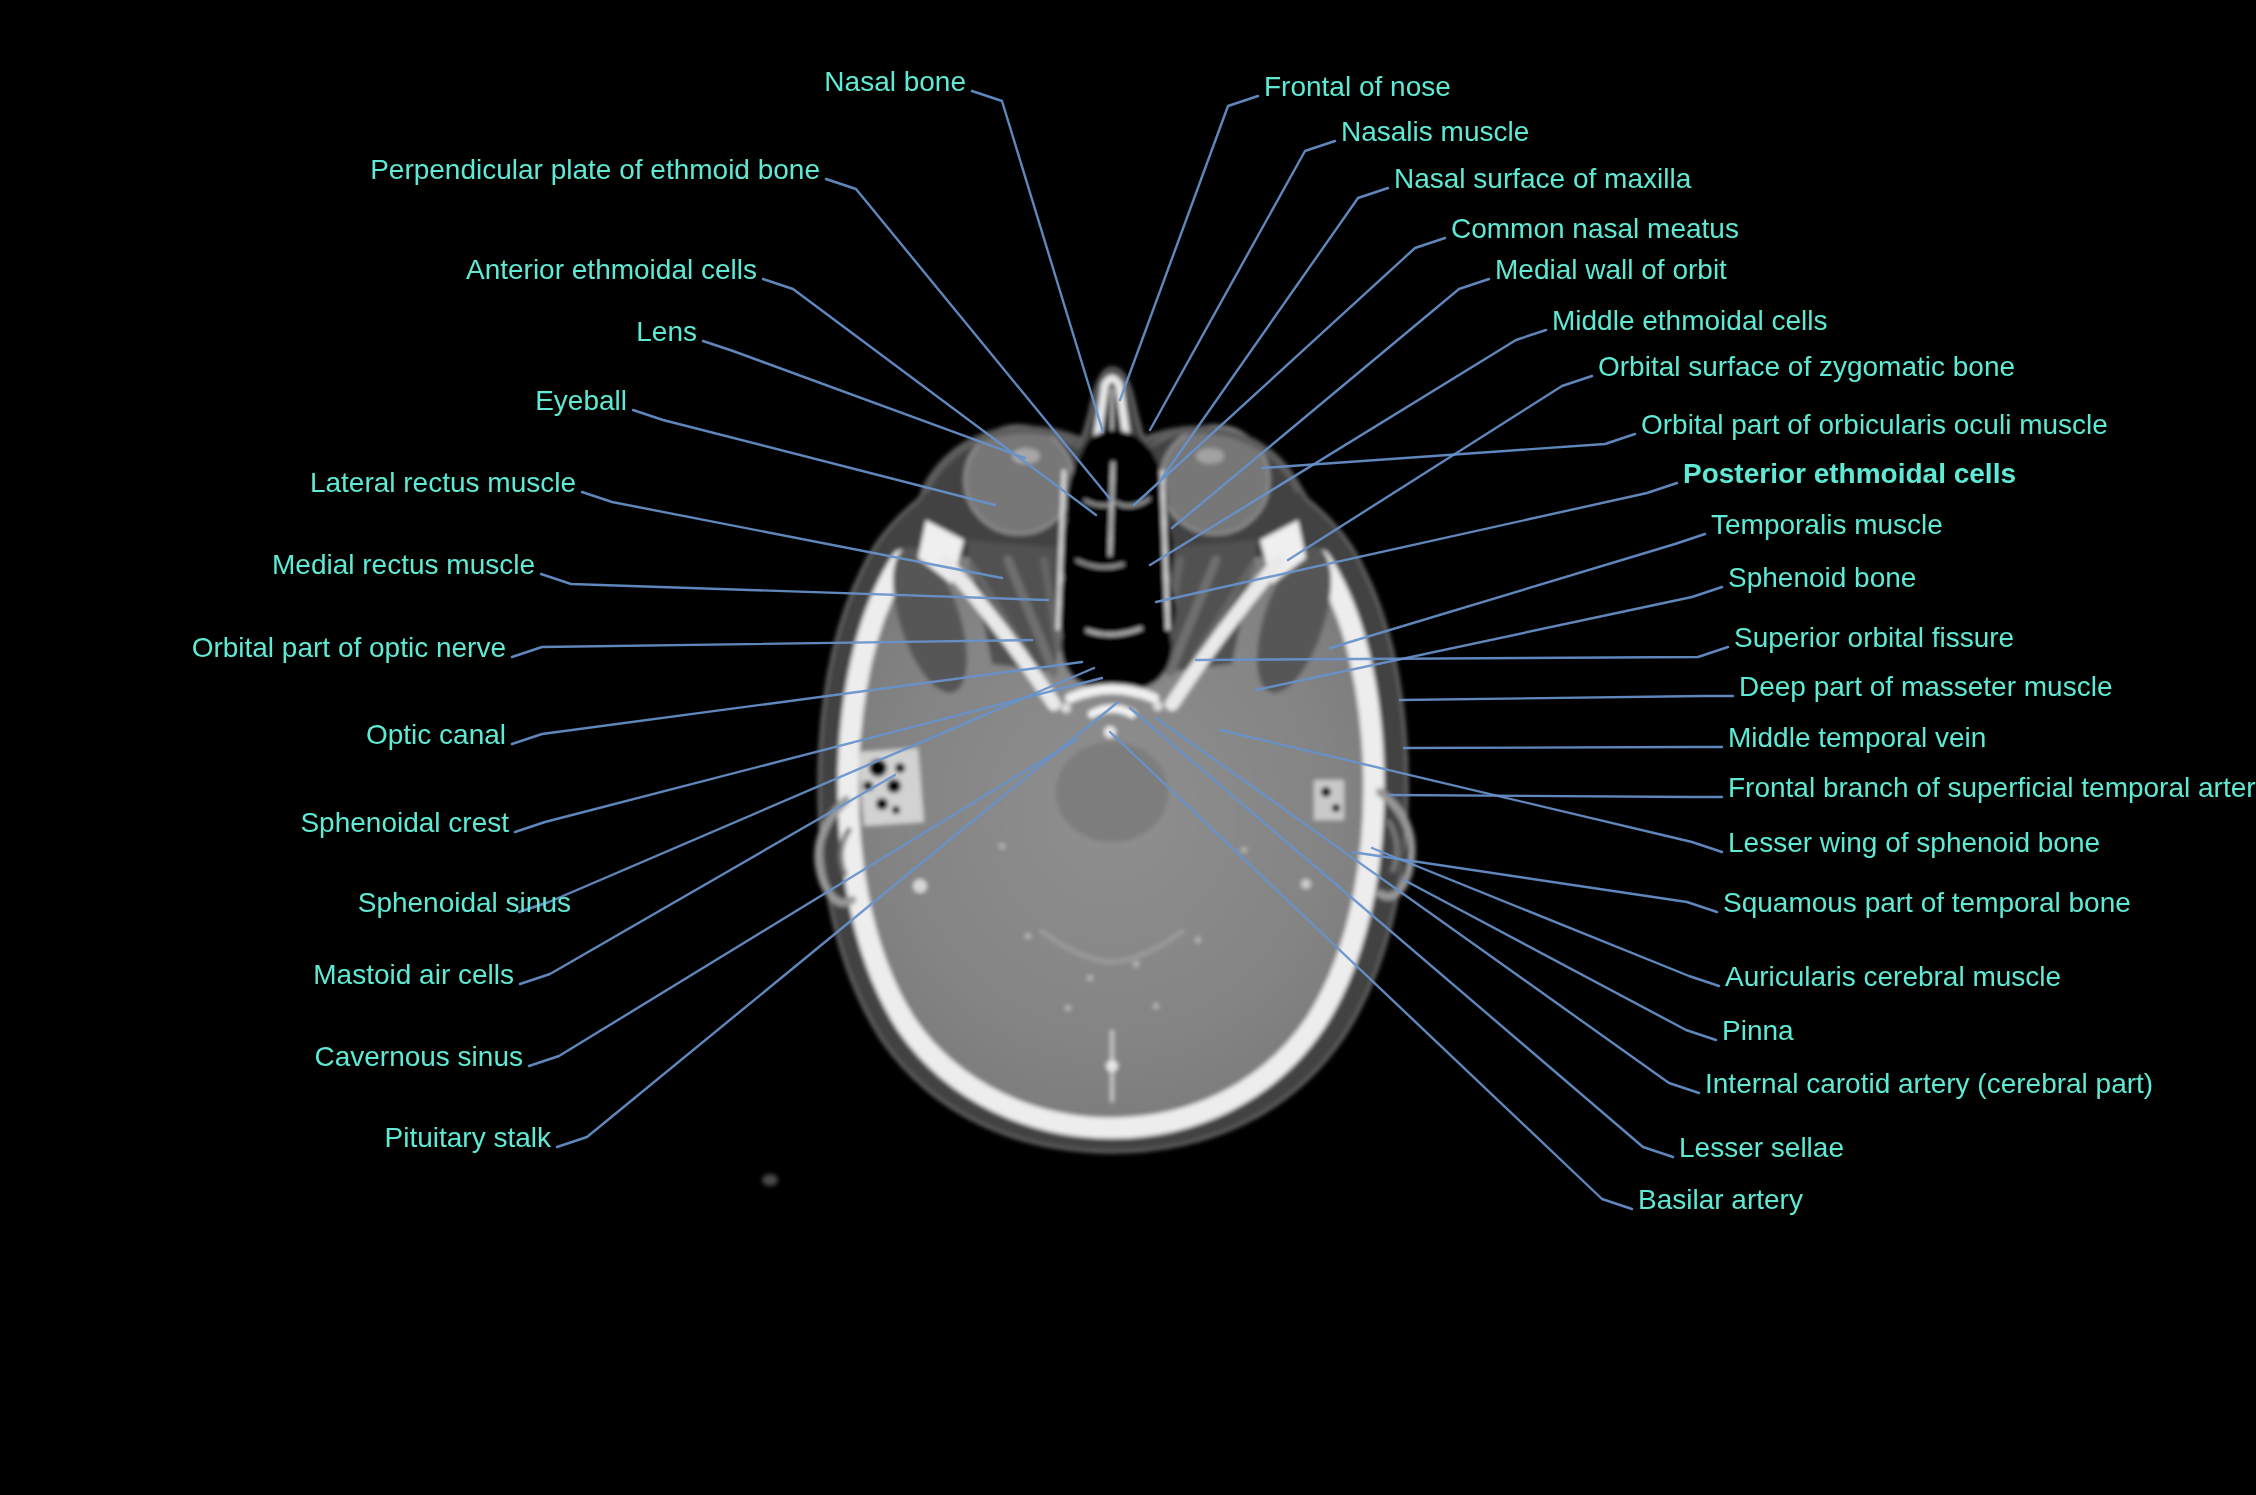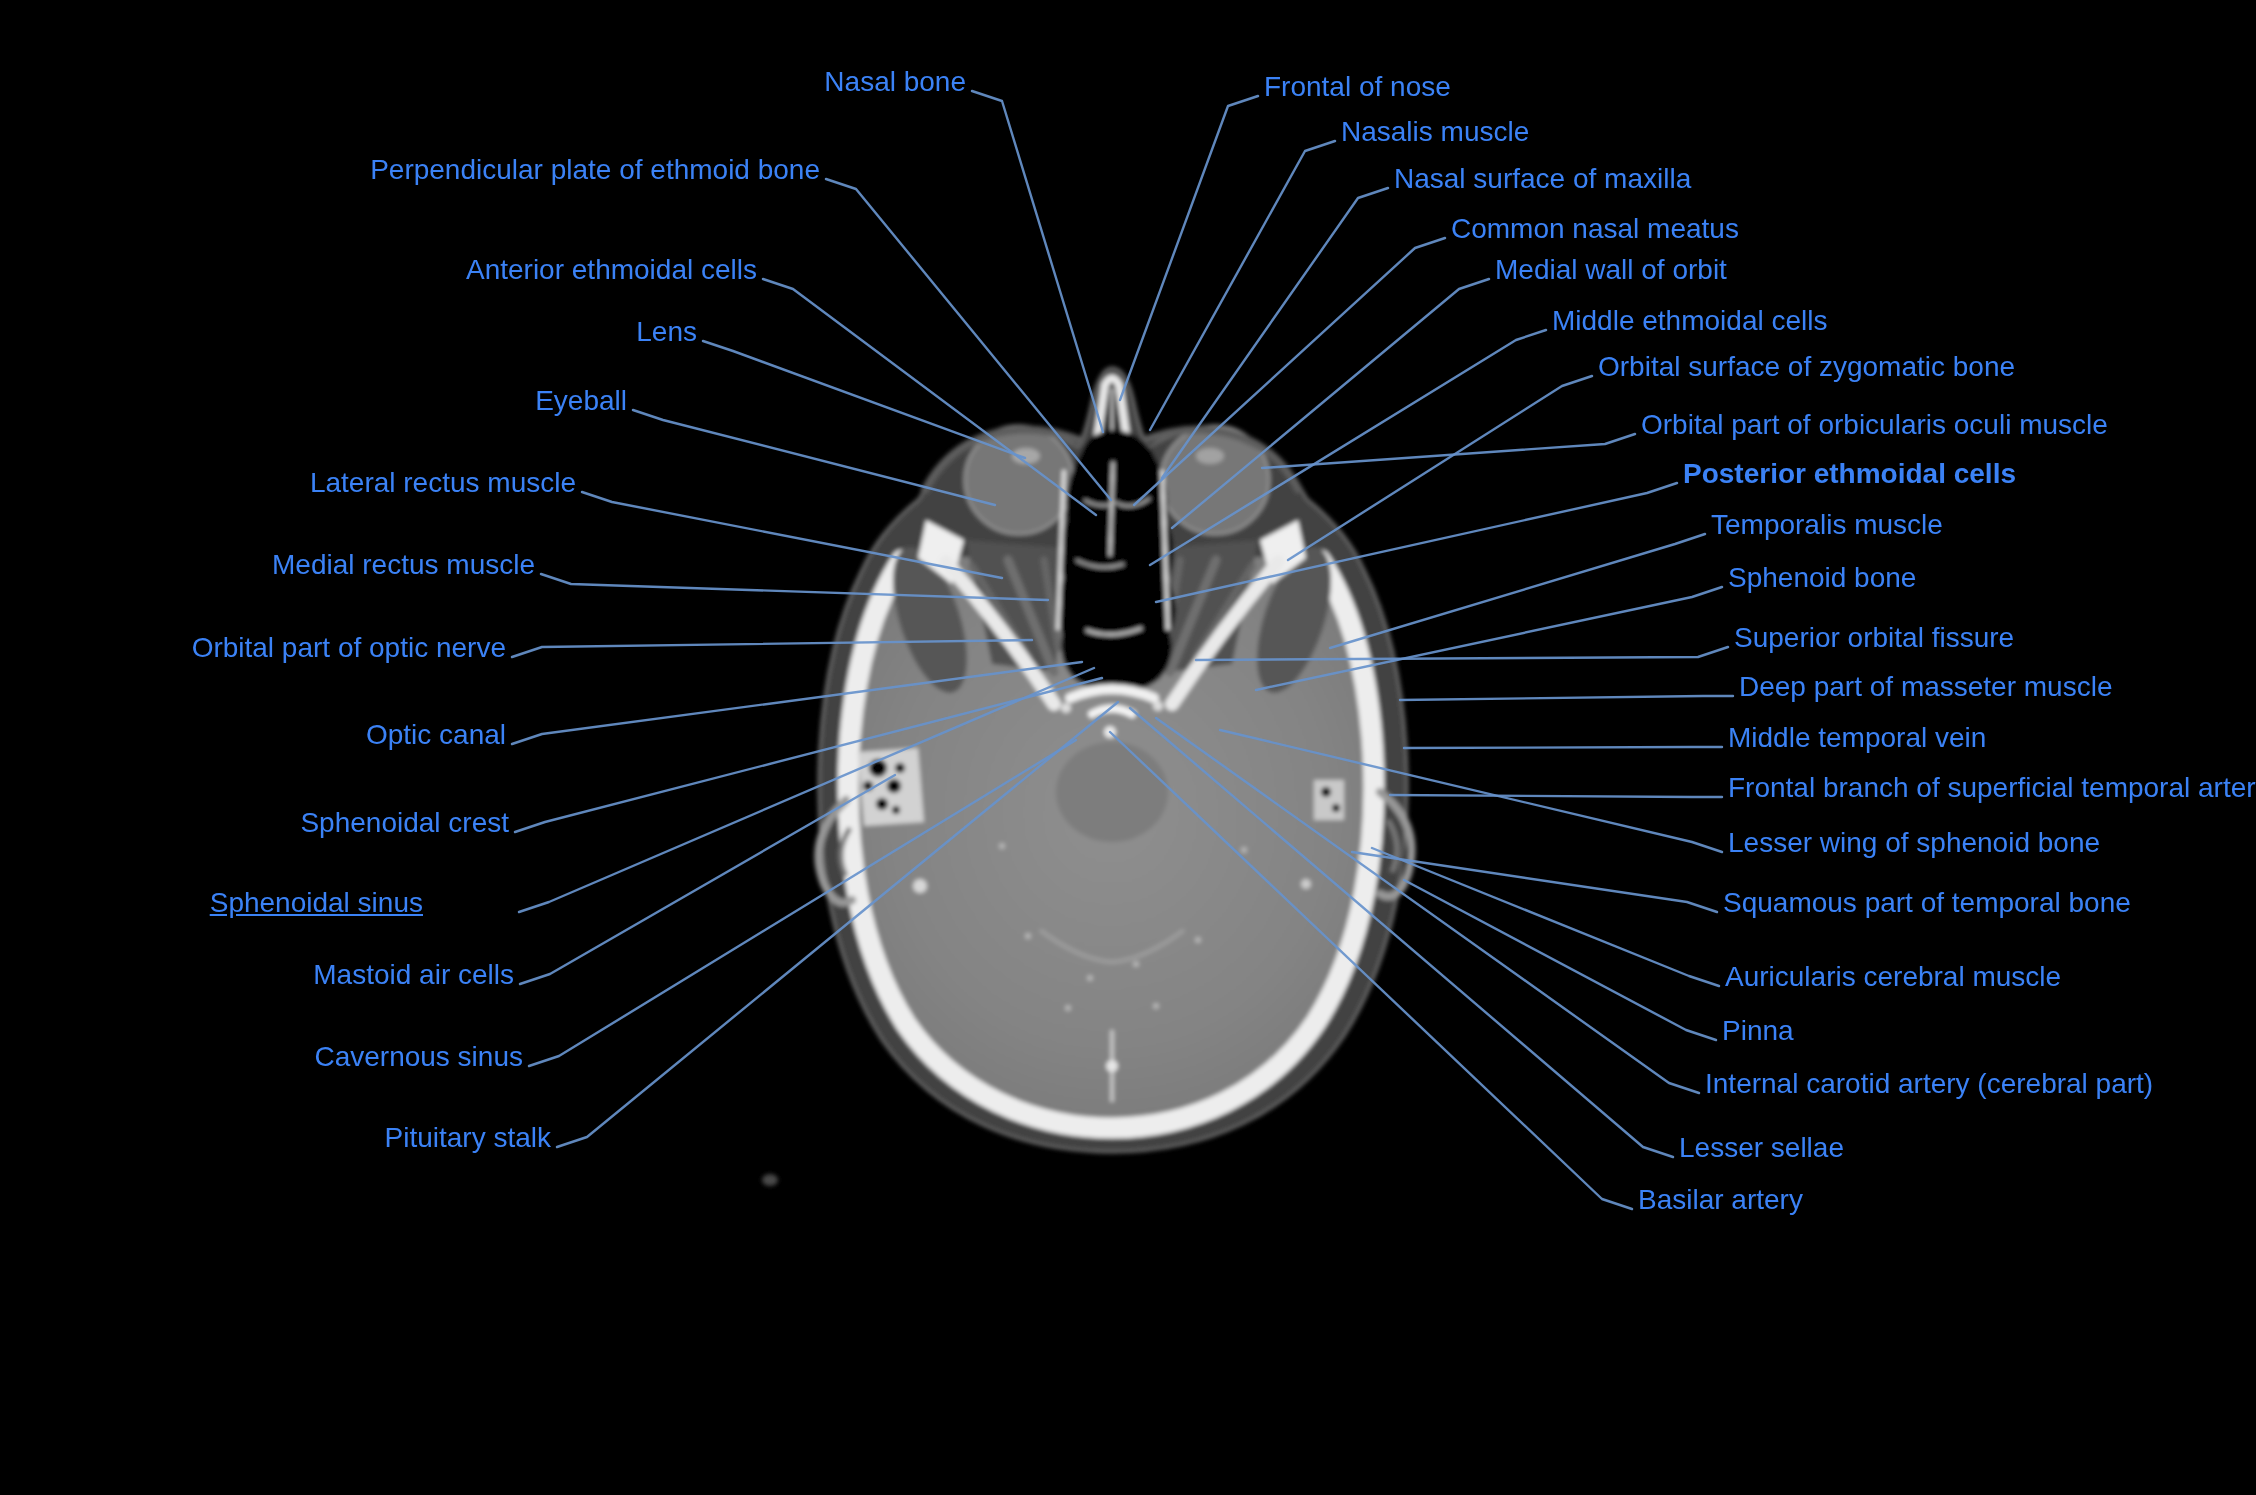--- a/index.html
+++ b/index.html
@@ -175,32 +175,32 @@
       <polyline points="1722,797 1692,797 1390,795"></polyline>
       <polyline points="1722,852 1692,842 1220,730"></polyline>
       <polyline points="1717,912 1687,902 1352,852"></polyline>
       <polyline points="1719,986 1689,976 1372,848"></polyline>
       <polyline points="1716,1040 1686,1030 1404,880"></polyline>
       <polyline points="1699,1093 1669,1083 1156,718"></polyline>
       <polyline points="1673,1157 1643,1147 1130,708"></polyline>
       <polyline points="1632,1209 1602,1199 1110,732"></polyline>
     </svg>
 
-  <div id="labels" style="color: #3b82f6; font-size: 28px; line-height: 38px;">
+  <div id="labels" style="color: #5eead4; font-size: 28px; line-height: 38px;">
       <div class="lbl" style="right: 1290px; top: 63px;">Nasal bone</div>
       <div class="lbl" style="right: 1436px; top: 151px;">Perpendicular plate of ethmoid bone</div>
       <div class="lbl" style="right: 1499px; top: 251px;">Anterior ethmoidal cells</div>
       <div class="lbl" style="right: 1559px; top: 313px;">Lens</div>
       <div class="lbl" style="right: 1629px; top: 382px; margin-left: 20px;">Eyeball</div>
       <div class="lbl" style="right: 1680px; top: 464px;">Lateral rectus muscle</div>
       <div class="lbl" style="right: 1721px; top: 546px;">Medial rectus muscle</div>
       <div class="lbl" style="right: 1750px; top: 629px;">Orbital part of optic nerve</div>
       <div class="lbl" style="right: 1750px; top: 716px;">Optic canal</div>
       <div class="lbl" style="right: 1747px; top: 804px;">Sphenoidal crest</div>
-      <div class="lbl" style="right: 1833px; top: 884px; text-decoration: underline;">Sphenoidal sinus</div>
+      <div class="lbl" style="right: 1685px; top: 884px;">Sphenoidal sinus</div>
       <div class="lbl" style="right: 1742px; top: 956px;">Mastoid air cells</div>
       <div class="lbl" style="right: 1733px; top: 1038px;">Cavernous sinus</div>
       <div class="lbl" style="right: 1705px; top: 1119px;">Pituitary stalk</div>
       <div class="lbl" style="left: 1264px; top: 68px;">Frontal of nose</div>
       <div class="lbl" style="left: 1341px; top: 113px;">Nasalis muscle</div>
       <div class="lbl" style="left: 1394px; top: 160px;">Nasal surface of maxilla</div>
       <div class="lbl" style="left: 1451px; top: 210px;">Common nasal meatus</div>
       <div class="lbl" style="left: 1495px; top: 251px;">Medial wall of orbit</div>
       <div class="lbl" style="left: 1552px; top: 302px;">Middle ethmoidal cells</div>
       <div class="lbl" style="left: 1641px; top: 406px;">Orbital part of orbicularis oculi muscle</div>

